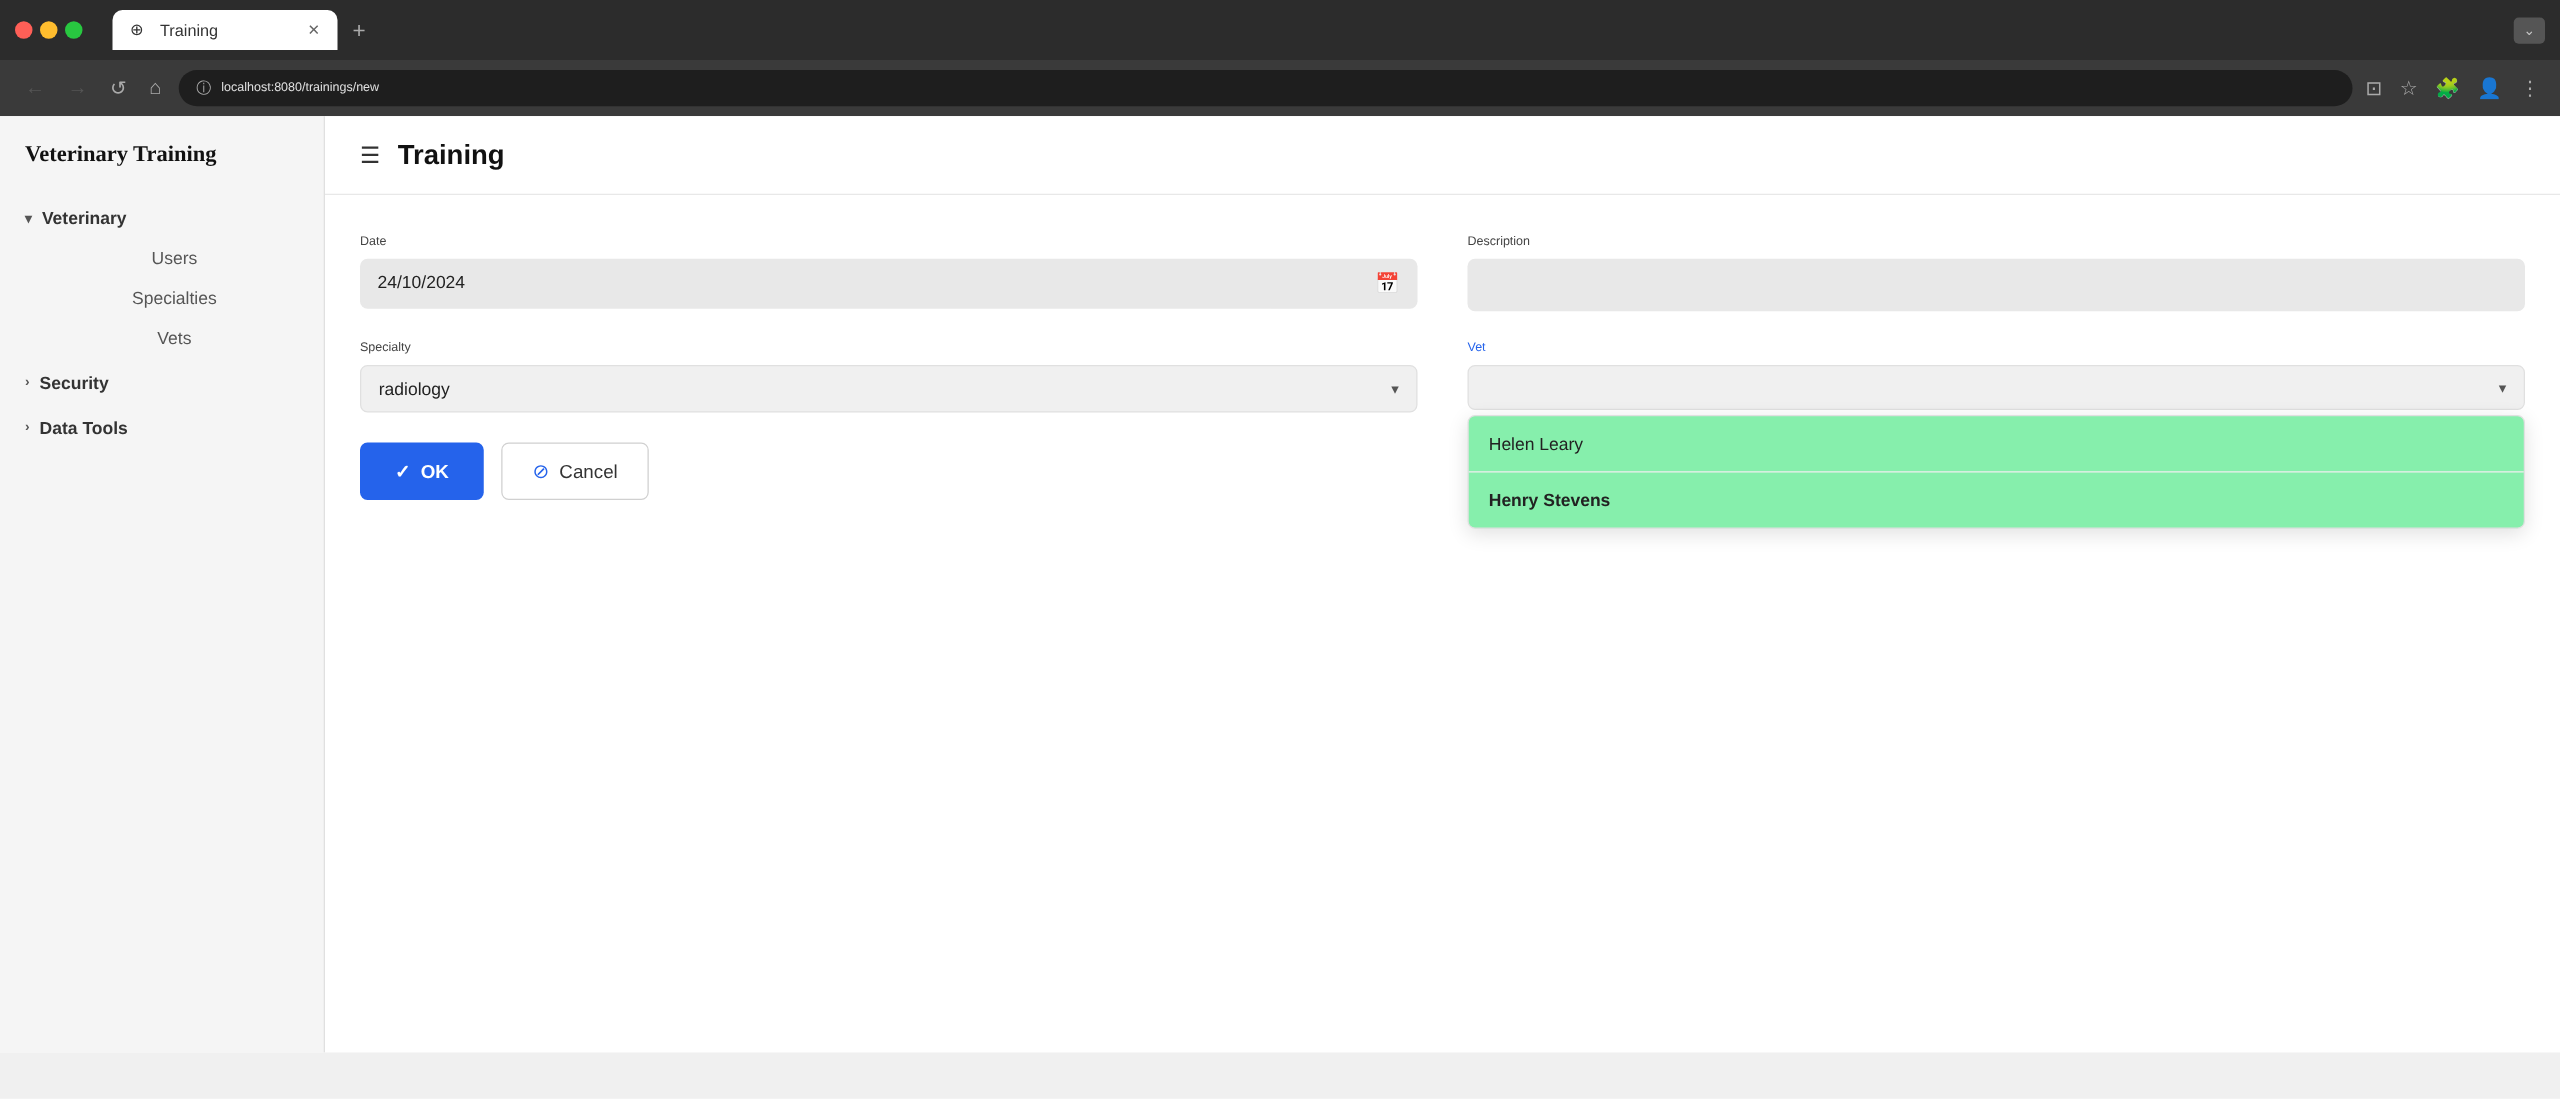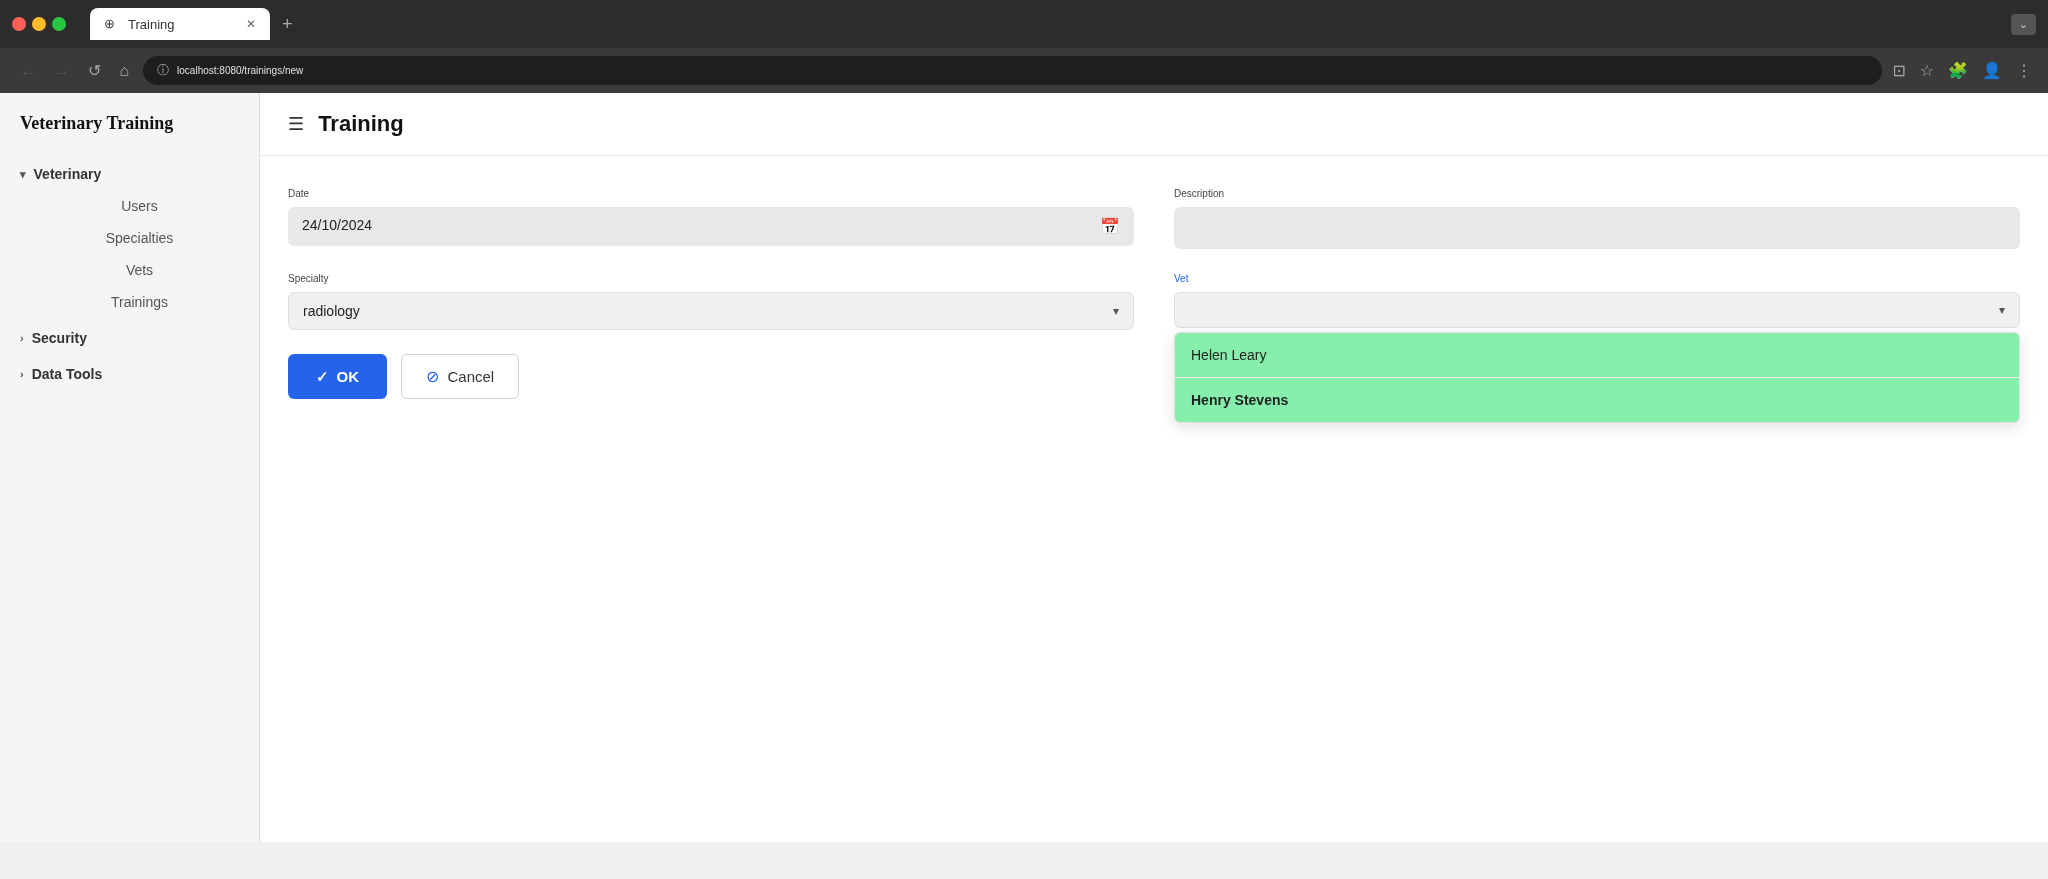--- a/index.html
+++ b/index.html
@@ -344,21 +344,20 @@
 
     <div class="sidebar-section">
       <div class="sidebar-section-header">
         <span class="chevron">▾</span>
         <span>Veterinary</span>
       </div>
       <div class="sidebar-items">
         <div class="sidebar-item">Users</div>
         <div class="sidebar-item">Specialties</div>
         <div class="sidebar-item">Vets</div>
-        <div class="sidebar-item">Trainings</div>
       </div>
     </div>
 
     <div class="sidebar-section">
       <div class="sidebar-section-header">
         <span class="chevron">›</span>
         <span>Security</span>
       </div>
     </div>
 

